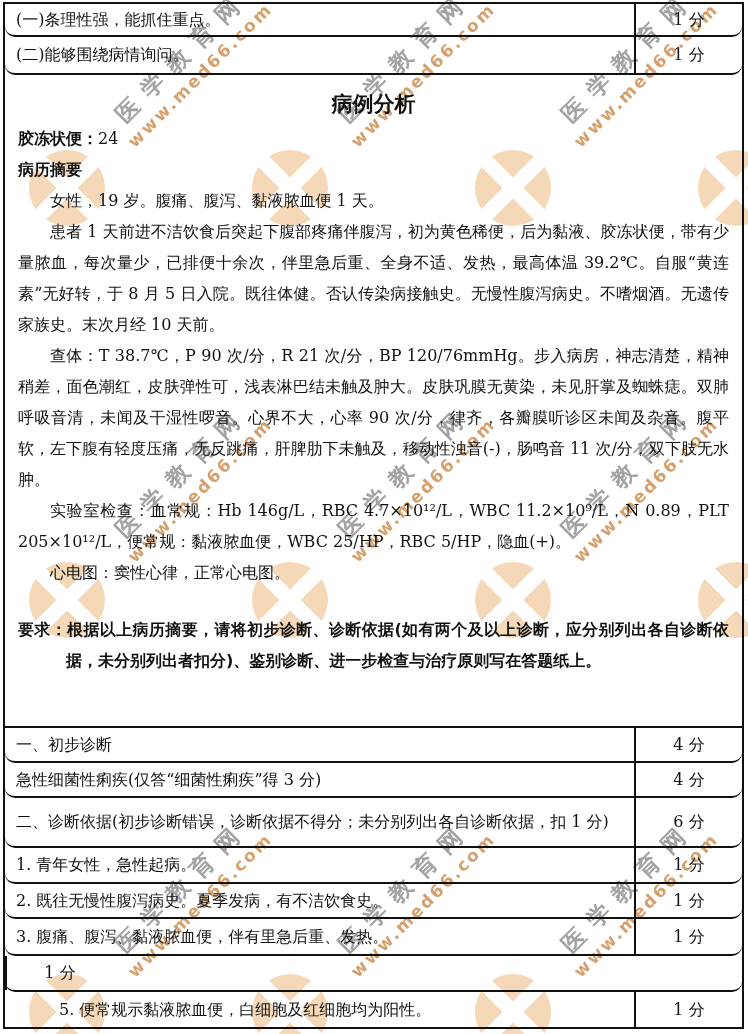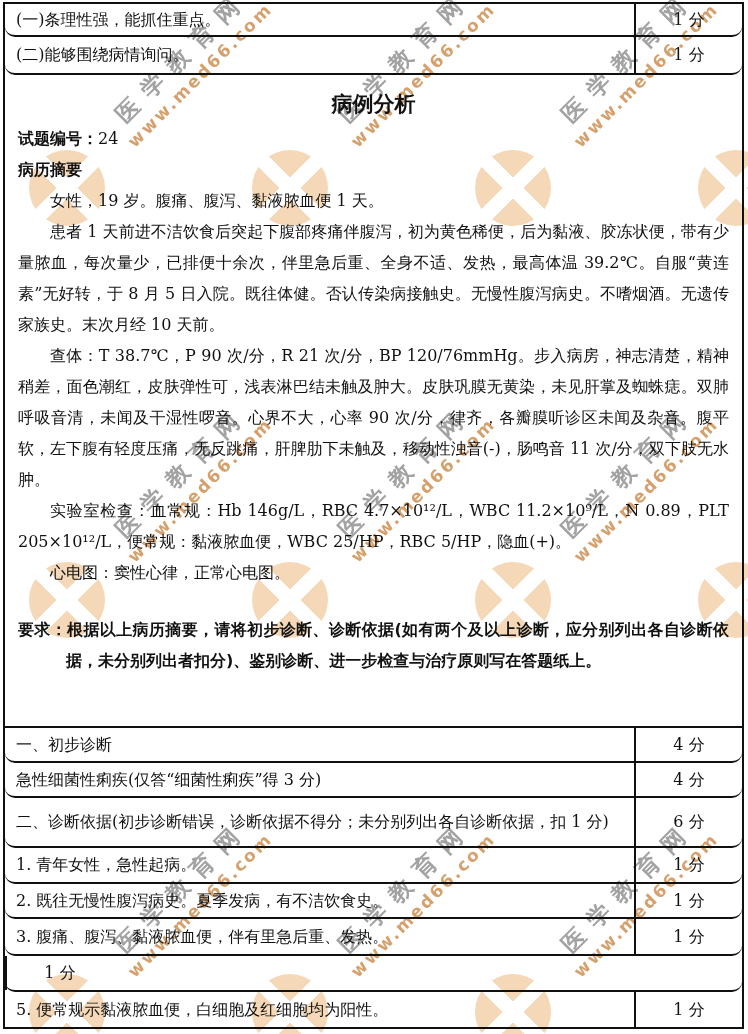--- a/index.html
+++ b/index.html
@@ -99,21 +99,21 @@
       <div class="cell score">1 分</div>
     </div>
     <div class="srow" style="height:38px">
       <div class="cell label">(二)能够围绕病情询问。</div>
       <div class="cell score">1 分</div>
     </div>
 
     <div class="bigcell">
       <div class="title">病例分析</div>
       <div class="qline">
-        <span class="hbold">试题编号：</span><span>24</span>
+        <span class="hbold">胶冻状便：</span><span>24</span>
       </div>
       <div class="hbold qline">病历摘要</div>
       <div id="paras">
           <p class="para">女性，19 岁。腹痛、腹泻、黏液脓血便 1 天。</p>
           <p class="para">患者 1 天前进不洁饮食后突起下腹部疼痛伴腹泻，初为黄色稀便，后为黏液、胶冻状便，带有少量脓血，每次量少，已排便十余次，伴里急后重、全身不适、发热，最高体温 39.2℃。自服“黄连素”无好转，于 8 月 5 日入院。既往体健。否认传染病接触史。无慢性腹泻病史。不嗜烟酒。无遗传家族史。末次月经 10 天前。</p>
           <p class="para">查体：T 38.7℃，P 90 次/分，R 21 次/分，BP 120/76mmHg。步入病房，神志清楚，精神稍差，面色潮红，皮肤弹性可，浅表淋巴结未触及肿大。皮肤巩膜无黄染，未见肝掌及蜘蛛痣。双肺呼吸音清，未闻及干湿性啰音。心界不大，心率 90 次/分，律齐，各瓣膜听诊区未闻及杂音。腹平软，左下腹有轻度压痛，无反跳痛，肝脾肋下未触及，移动性浊音(-)，肠鸣音 11 次/分，双下肢无水肿。</p>
           <p class="para">实验室检查：血常规：Hb 146g/L，RBC 4.7×10¹²/L，WBC 11.2×10⁹/L，N 0.89，PLT 205×10¹²/L，便常规：黏液脓血便，WBC 25/HP，RBC 5/HP，隐血(+)。</p>
           <p class="para">心电图：窦性心律，正常心电图。</p>
         </div>
       <div class="req">
@@ -135,18 +135,18 @@
     <div class="cell label">1. 青年女性，急性起病。</div>
     <div class="cell score">1 分</div>
   </div><div class="srow" style="height: 35px;">
     <div class="cell label">2. 既往无慢性腹泻病史。夏季发病，有不洁饮食史。</div>
     <div class="cell score">1 分</div>
   </div><div class="srow" style="height: 37px;">
     <div class="cell label">3. 腹痛、腹泻、黏液脓血便，伴有里急后重、发热。</div>
     <div class="cell score">1 分</div>
   </div><div class="srow" style="height: 36px;">
     <div class="cell score">1 分</div>
-  </div><div class="srow last" style="height: 35px;">
+  </div><div class="srow last" style="height: 35px; margin-left: 43px;">
     <div class="cell label">5. 便常规示黏液脓血便，白细胞及红细胞均为阳性。</div>
     <div class="cell score">1 分</div>
   </div></div>
   </div>
 </div>
 
 </body></html>

